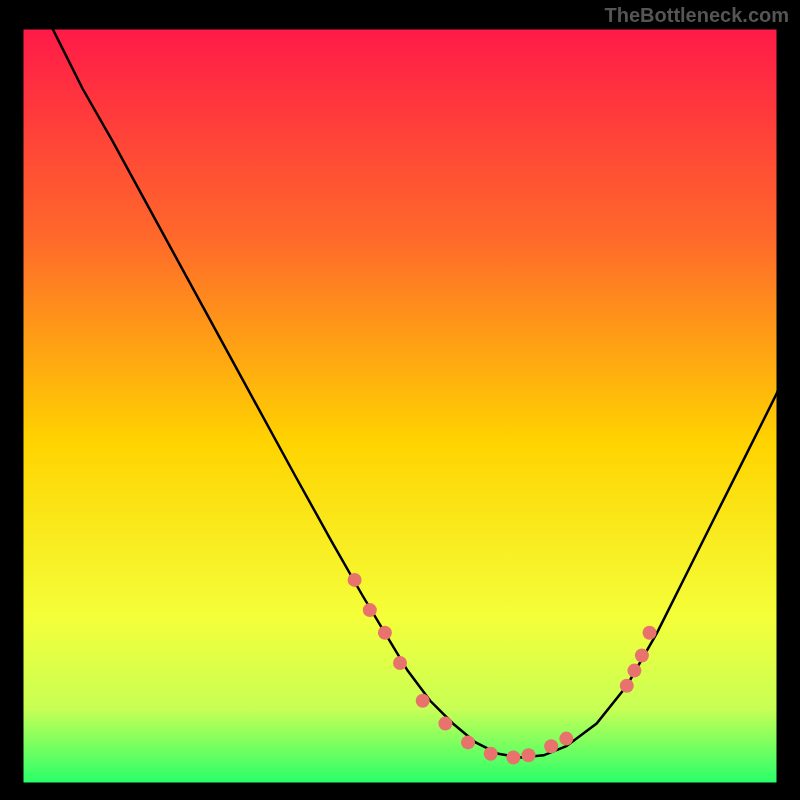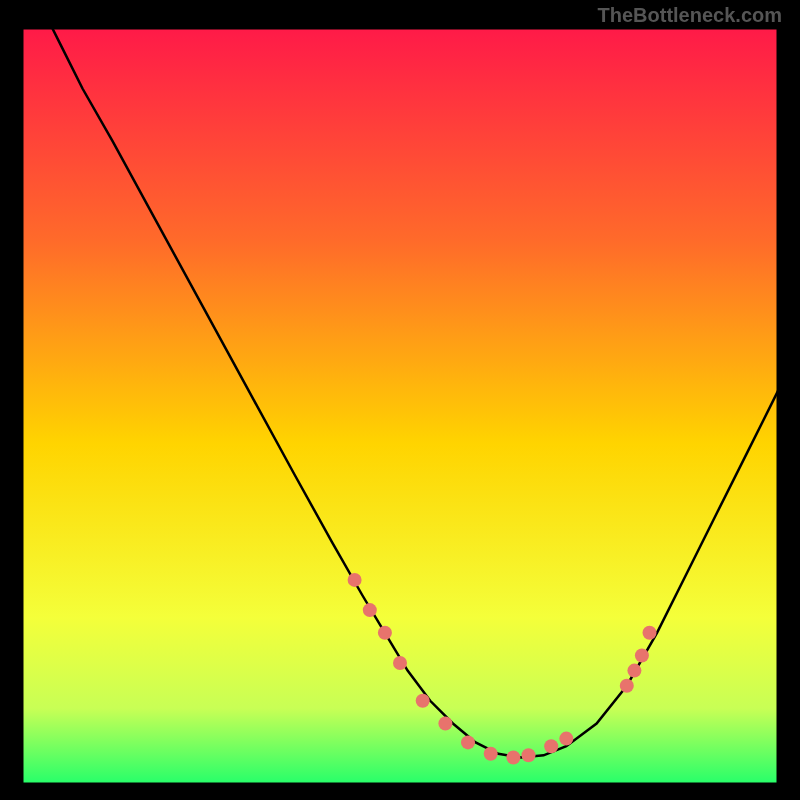--- a/index.html
+++ b/index.html
@@ -11,21 +11,21 @@
     font-family: Arial, Helvetica, sans-serif;
   }
   .container {
     position: relative;
     width: 800px;
     height: 800px;
   }
   .watermark {
     position: absolute;
     top: 4px;
-    right: 18px;
+    right: 11px;
     color: #555;
     font-size: 20px;
     font-weight: bold;
     z-index: 10;
   }
   .plot-frame {
     position: absolute;
     left: 22px;
     top: 28px;
     width: 756px;

